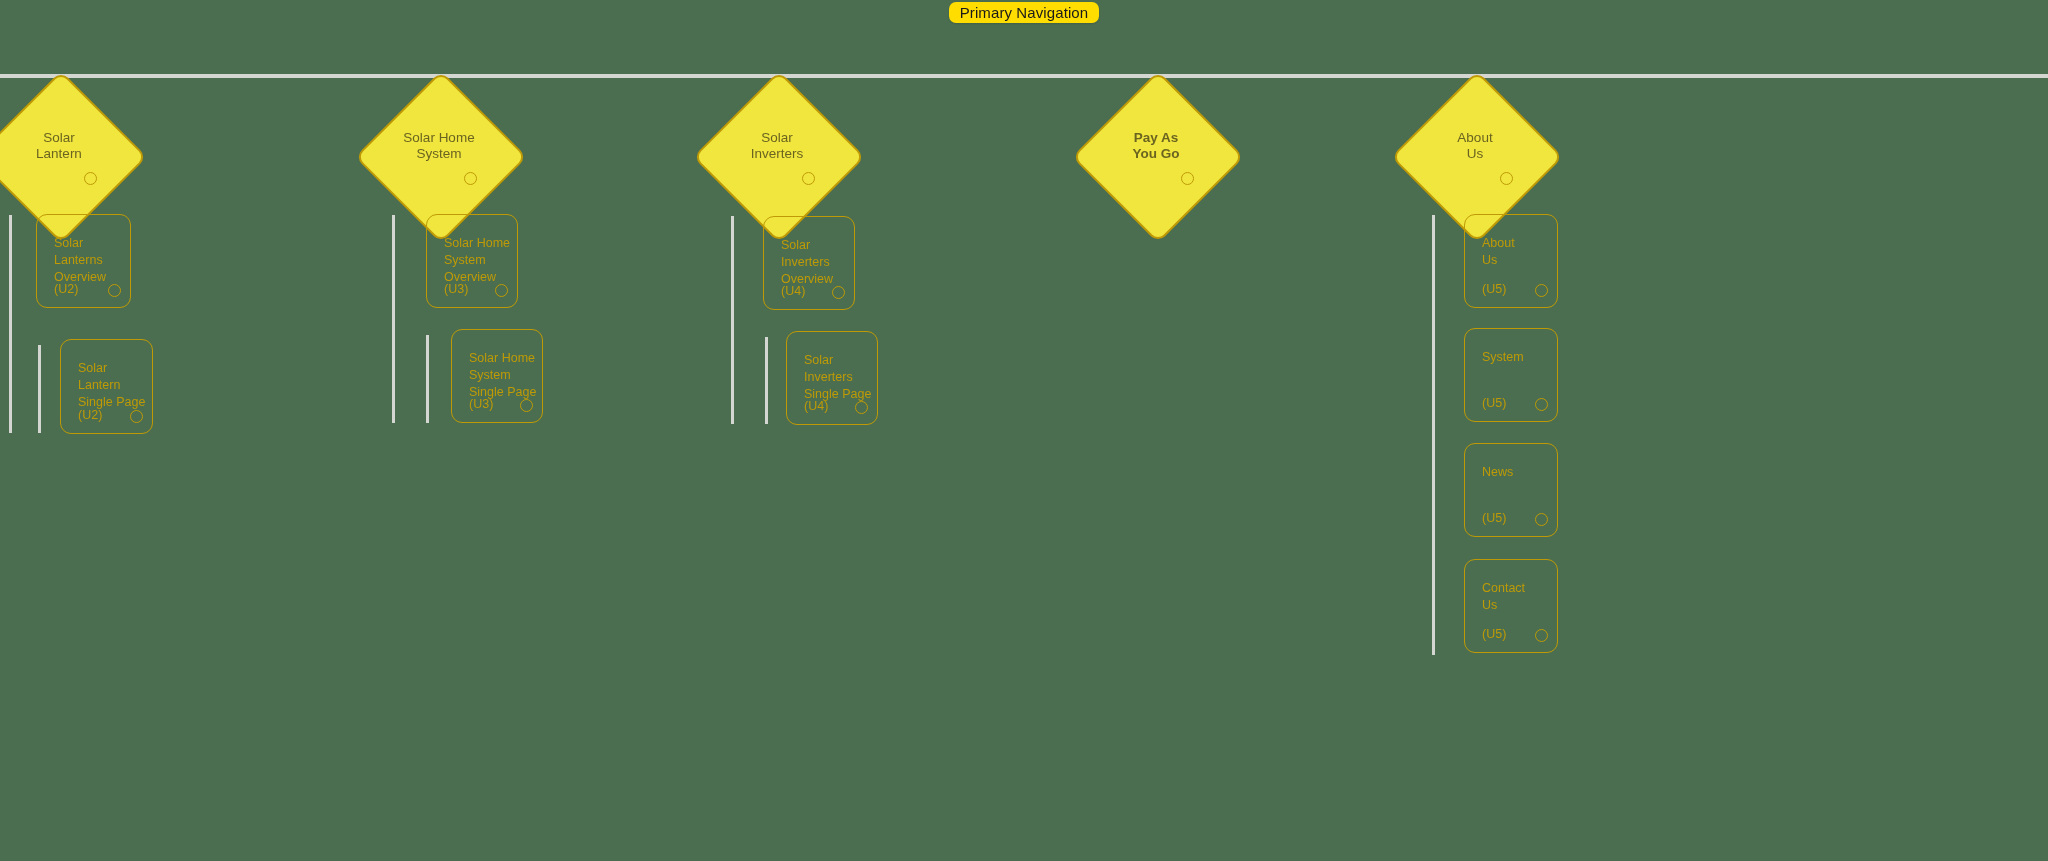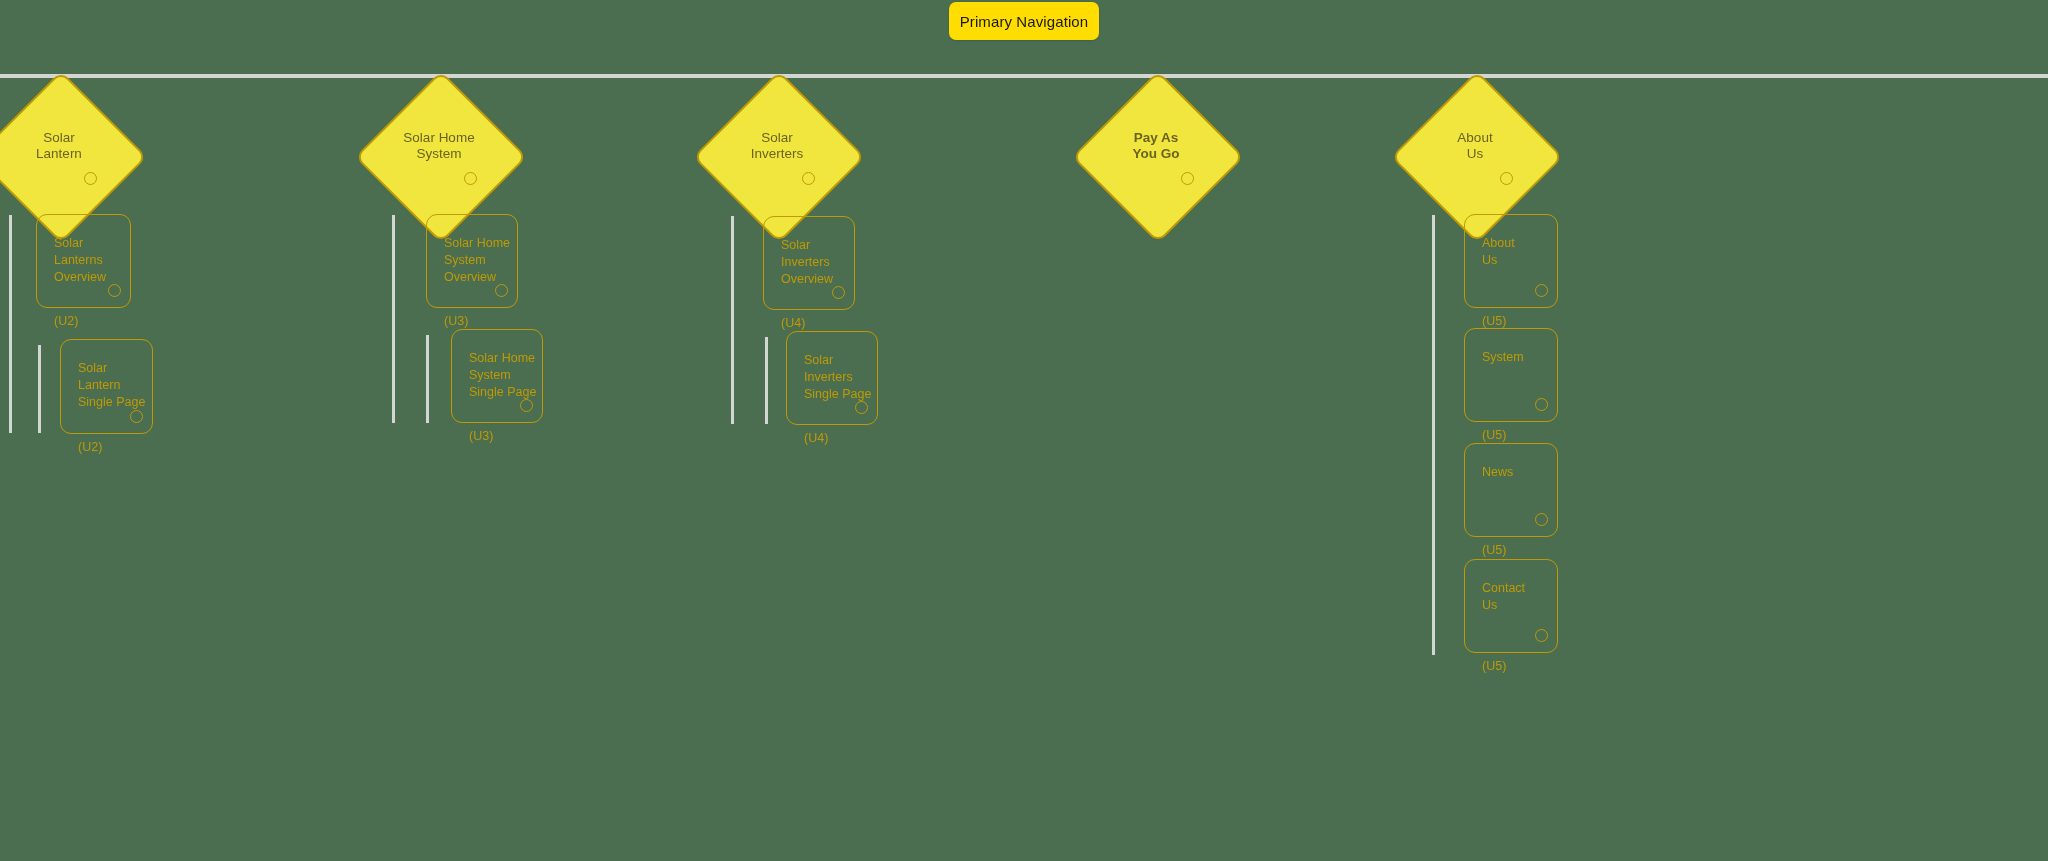--- a/index.html
+++ b/index.html
@@ -9,21 +9,21 @@
     font-family:"Liberation Sans", sans-serif;
     overflow:hidden;
     position:relative;
   }
   .canvas{position:absolute;inset:0;}
 
   
   .header-pill{
     position:absolute;
     left:949px;top:2px;
-    width:150px;height:38px;
+    width:150px;height:21px;
     background:#FFDD00;
     border-radius:7px;
     display:flex;align-items:center;justify-content:center;
     color:#1a1a1a;
     font-size:15px;
     letter-spacing:.1px;
     box-shadow:0 1px 2px rgba(0,0,0,.12);
   }
 
   
@@ -77,21 +77,20 @@
     font-size:12.5px;
     line-height:17px;
     white-space:pre-line;
   }
   .card-code{
     position:absolute;
     left:17px;
     color:#BF9A06;
     font-size:12.5px;
     line-height:17px;
-    margin-top:32px;
   }
   .card-handle{
     position:absolute;
     width:11px;height:11px;
     border:1.6px solid #BF9A06;
     border-radius:50%;
   }
 
   
   .vline{

